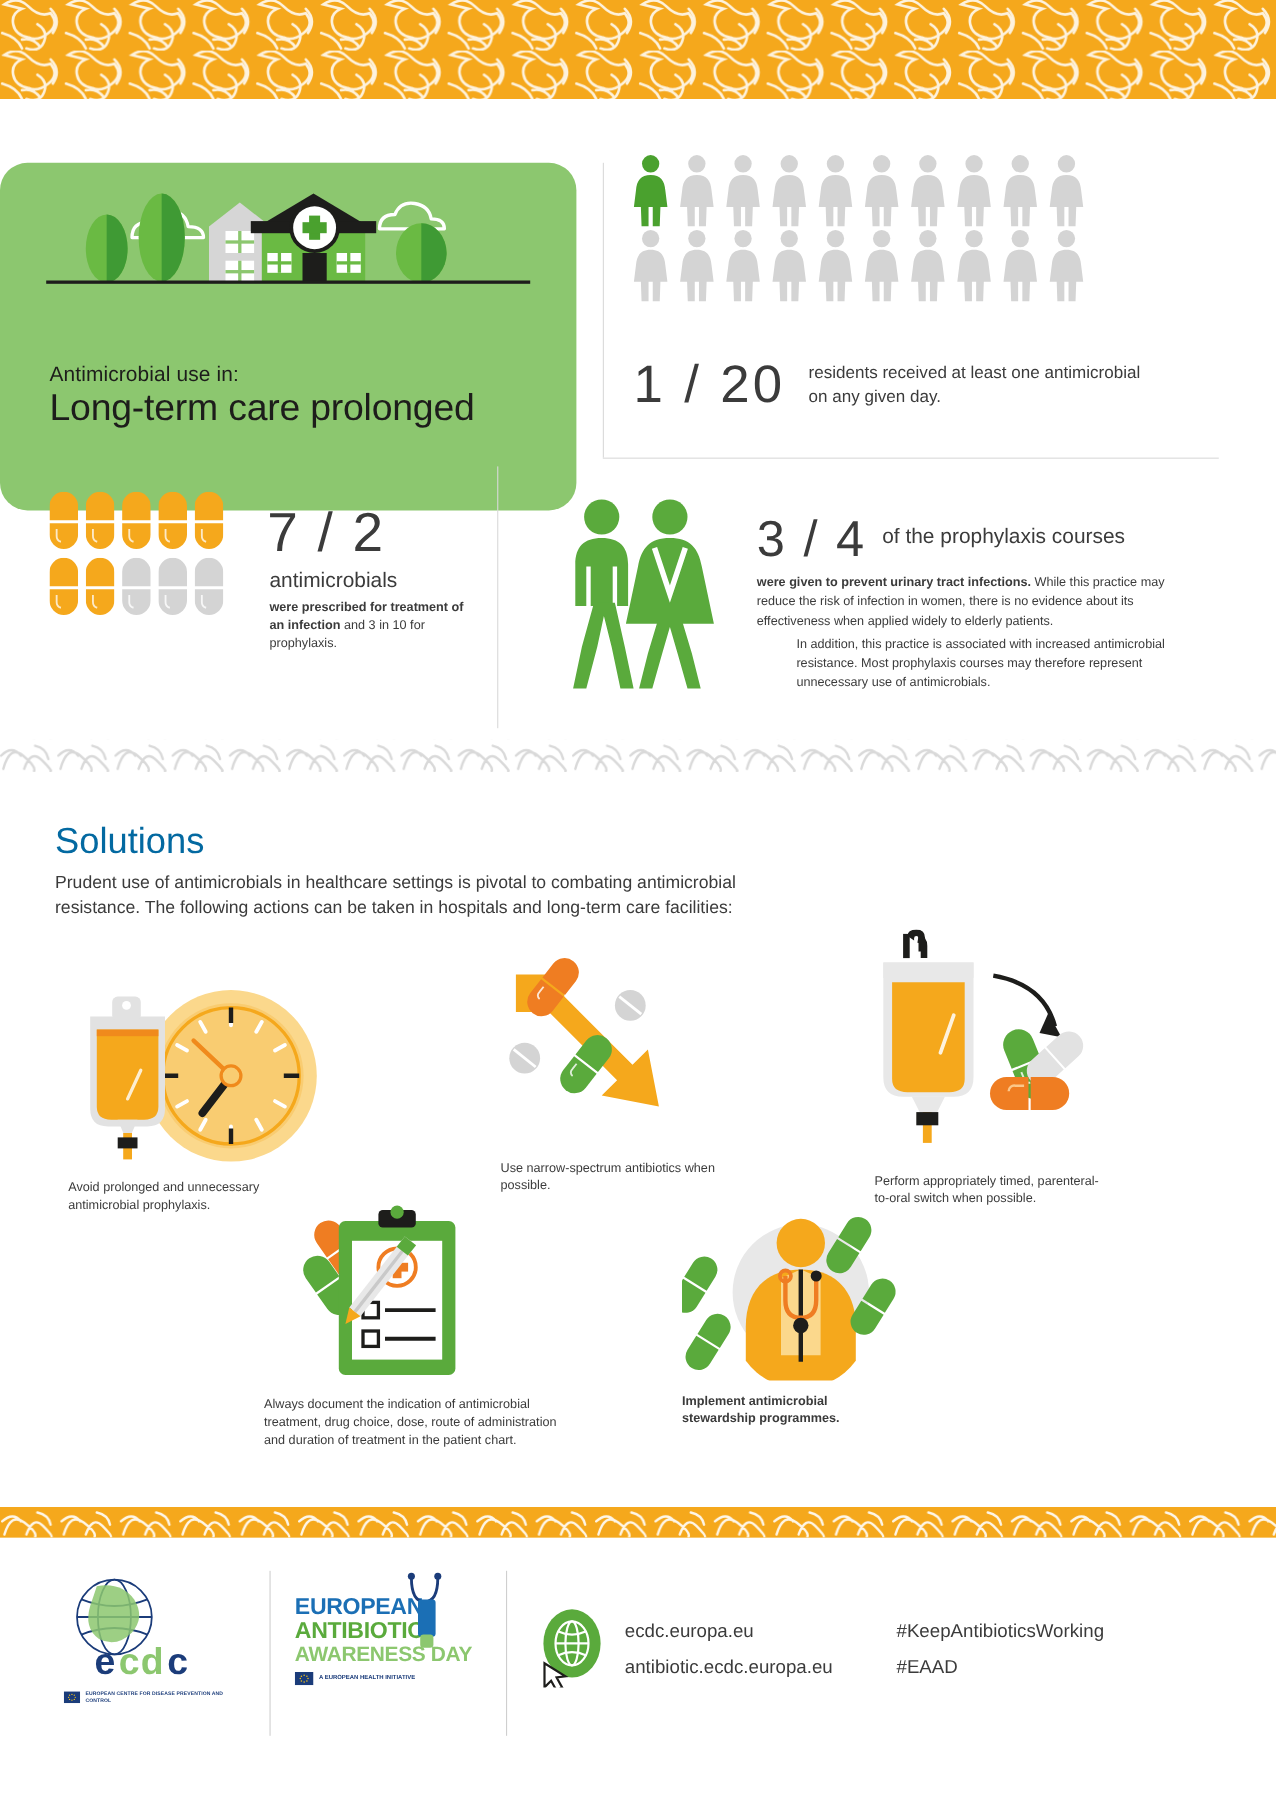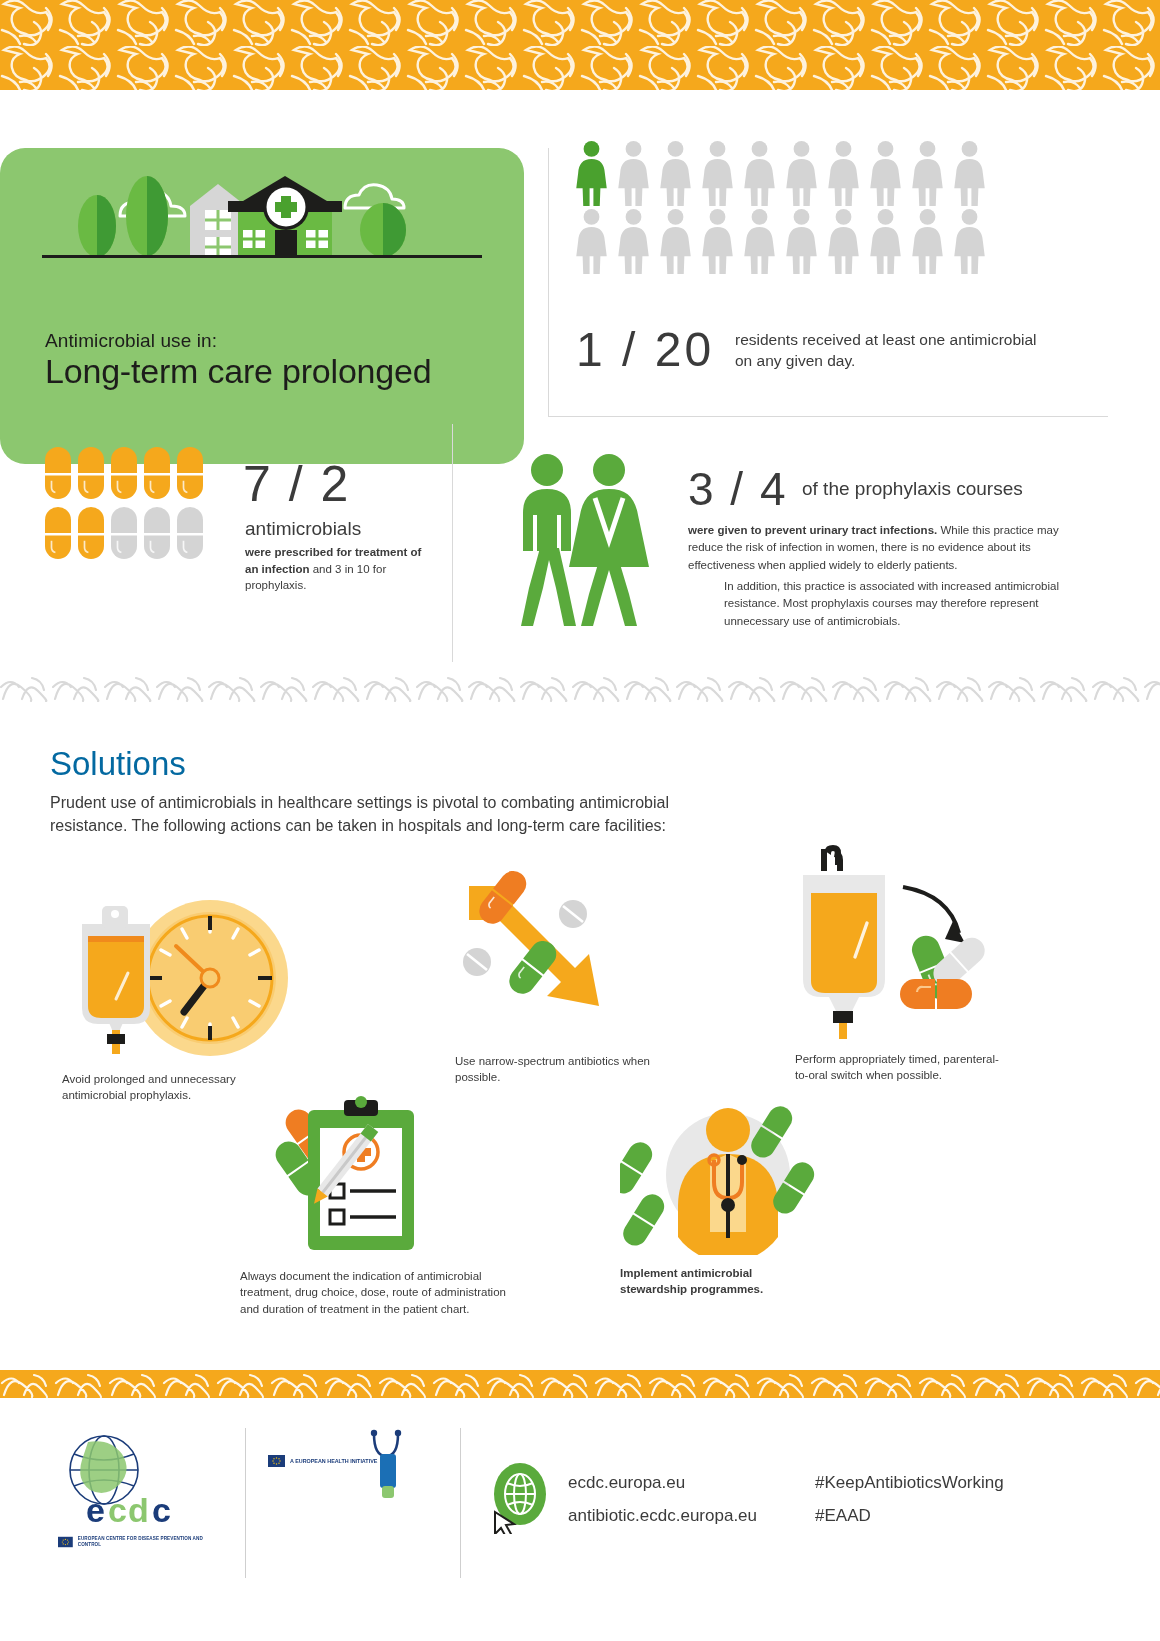--- a/index.html
+++ b/index.html
@@ -462,21 +462,21 @@
       <path d="M0 0 a13 13 0 0 1 26 0 l0 16 l-26 0z" fill="#e2e2e2"></path>
       <path d="M0 18 l26 0 l0 16 a13 13 0 0 1 -26 0z" fill="#e2e2e2"></path>
     </g>
 
     <g transform="translate(162,134) rotate(90)">
       <path d="M0 0 a15 15 0 0 1 30 0 l0 20 l-30 0z" fill="#ef7d22"></path>
       <path d="M0 22 l30 0 l0 20 a15 15 0 0 1 -30 0z" fill="#ef7d22"></path>
       <path d="M8 26 l0 8 a5 5 0 0 0 5 6" fill="none" stroke="#fbc78a" stroke-width="2.2"></path>
     </g>
   </svg>
-  <div class="sol-cap" style="margin-top:2px; width:215px;">Perform appropriately timed, parenteral-to-oral switch when possible.</div>
+  <div class="sol-cap" style="margin-top:16px; width:215px;">Perform appropriately timed, parenteral-to-oral switch when possible.</div>
 </div>
 
 <div class="sol-item" style="left:240px; top:1090px; width:300px;">
   <svg class="sol-art" width="225" height="170" viewBox="0 0 225 170">
 
     <g transform="translate(48,40) rotate(-35)">
       <path d="M0 0 a13 13 0 0 1 26 0 l0 16 l-26 0z" fill="#ef7d22"></path>
       <path d="M0 18 l26 0 l0 16 a13 13 0 0 1 -26 0z" fill="#ef7d22"></path>
     </g>
     <g transform="translate(38,72) rotate(-35)">
@@ -585,20 +585,25 @@
             <circle cx="6" cy="3.8" r=".7"></circle>
           </g>
       </svg>
       <div class="ecdc-sub">EUROPEAN CENTRE FOR DISEASE PREVENTION AND CONTROL</div>
     </div>
   </div>
 
   <div class="fdiv" style="left:245px; top:30px; height:150px;"></div>
 
   <div style="position:absolute; left:268px; top:52px; width:165px;">
+    <div style="font-size:21px; font-weight:700; line-height:1.06; letter-spacing:-.3px;">
+      <div style="color:#1b6fb5;">EUROPEAN</div>
+      <div style="color:#5aaa3c;">ANTIBIOTIC</div>
+      <div style="color:#8cc76f; font-size:19px;">AWARENESS DAY</div>
+    </div>
     <svg style="position:absolute; left:96px; top:-22px;" width="52" height="74" viewBox="0 0 52 74">
       <path d="M10 6 q0 22 12 22 q12 0 12 -22" fill="none" stroke="#1b3c7a" stroke-width="2.6"></path>
       <circle cx="10" cy="5" r="3.2" fill="#1b3c7a"></circle>
         <circle cx="34" cy="5" r="3.2" fill="#1b3c7a"></circle>
       <rect x="16" y="26" width="16" height="34" rx="3" fill="#1b6fb5"></rect>
       <rect x="18" y="58" width="12" height="12" rx="3" fill="#8cc76f"></rect>
     </svg>
     <div style="display:flex; align-items:center; gap:5px; margin-top:5px;">
       <svg width="17" height="12" viewBox="0 0 17 12">
         <rect width="17" height="12" fill="#1b3c7a"></rect>

